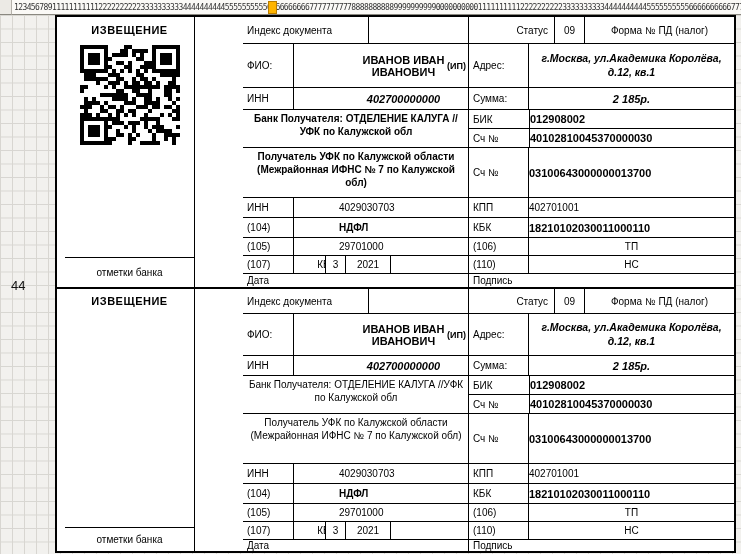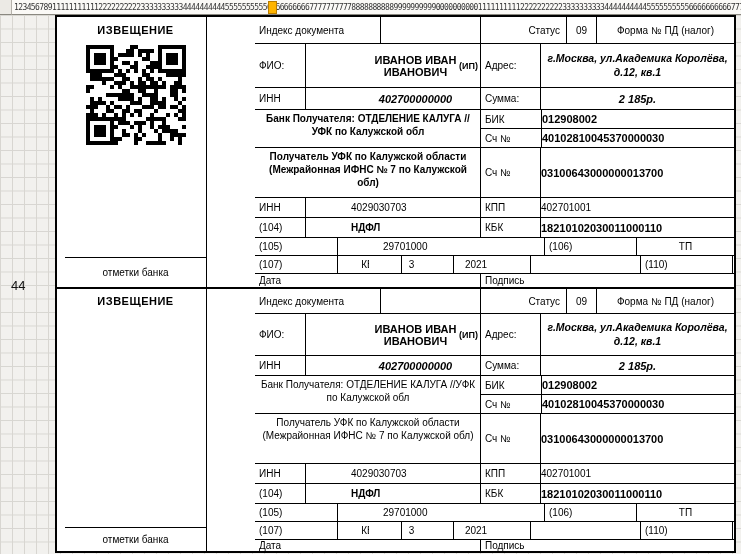--- a/index.html
+++ b/index.html
@@ -21,36 +21,36 @@
             background:#ffb400; border:1px solid #b97d00; }
   .rownum { position:absolute; left:11px; top:278px; width:12px; text-align:left;
             font-size:13px; color:#111; }
 
   .doc { position:absolute; left:55px; top:15px; width:681px; height:538px;
          background:#fff; border:2px solid #000; display:flex; flex-direction:column; }
   .section { display:flex; align-items:stretch; }
   .sec1 { height:270px; }
   .sec2 { flex:1; border-top:2px solid #000; }
 
-  .panel { width:150px; border-right:1px solid #000; display:flex; flex-direction:column;padding-left:8px; }
+  .panel { width:138px; border-right:1px solid #000; display:flex; flex-direction:column;padding-left:8px; }
   .panel-title { display:flex; align-items:center; justify-content:center;
                  font-weight:bold; font-size:11px; letter-spacing:0.5px; }
   .pt26 { height:26px; } .pt24 { height:24px; }
   .qr-wrap { display:flex; justify-content:center; padding-top:2px; }
   .spacer { flex:1; }
   .bankmarks { border-top:1px solid #000; display:flex; align-items:center;
                justify-content:center; font-size:10px; }
   .bm30 { height:30px; } .bm24 { height:24px; }
 
   .table { flex:1; display:flex; flex-direction:column; font-size:10px; min-width:0; }
   .row { display:flex; align-items:stretch;margin-left:48px; }
   .row + .row { border-top:1px solid #000; }
   .h26{height:26px;} .h24{height:24px;} .h44{height:44px;} .h42{height:42px;}
   .h22{height:22px;} .h20{height:20px;} .h38{height:38px;} .h50{height:50px;}
-  .h18{height:18px;gap:32px;} .hf{flex:1;}
+  .h18{height:18px;} .hf{flex:1;}
   .cell { display:flex; align-items:center; overflow:hidden; min-width:0; }
   .bl { border-left:1px solid #000; }
   .w50{width:50px;} .w60{width:60px;} .w175{width:175px;padding-left:45px;} .w225{width:225px;text-align:center;}
   .w125{width:125px;} .w100{width:100px;} .w86{width:86px;} .w30{width:30px;}
   .w32{width:32px;padding-left:28px;} .w20{width:20px;} .w45{width:45px;} .w78{width:78px;}
   .fill{flex:1;}
   .pl4{padding-left:4px;} .pl6{}
   .ctr{justify-content:center; text-align:center;}
   .rgt{justify-content:flex-end; padding-right:6px;}
   .b{font-weight:bold;} .bi{font-weight:bold; font-style:italic;}

